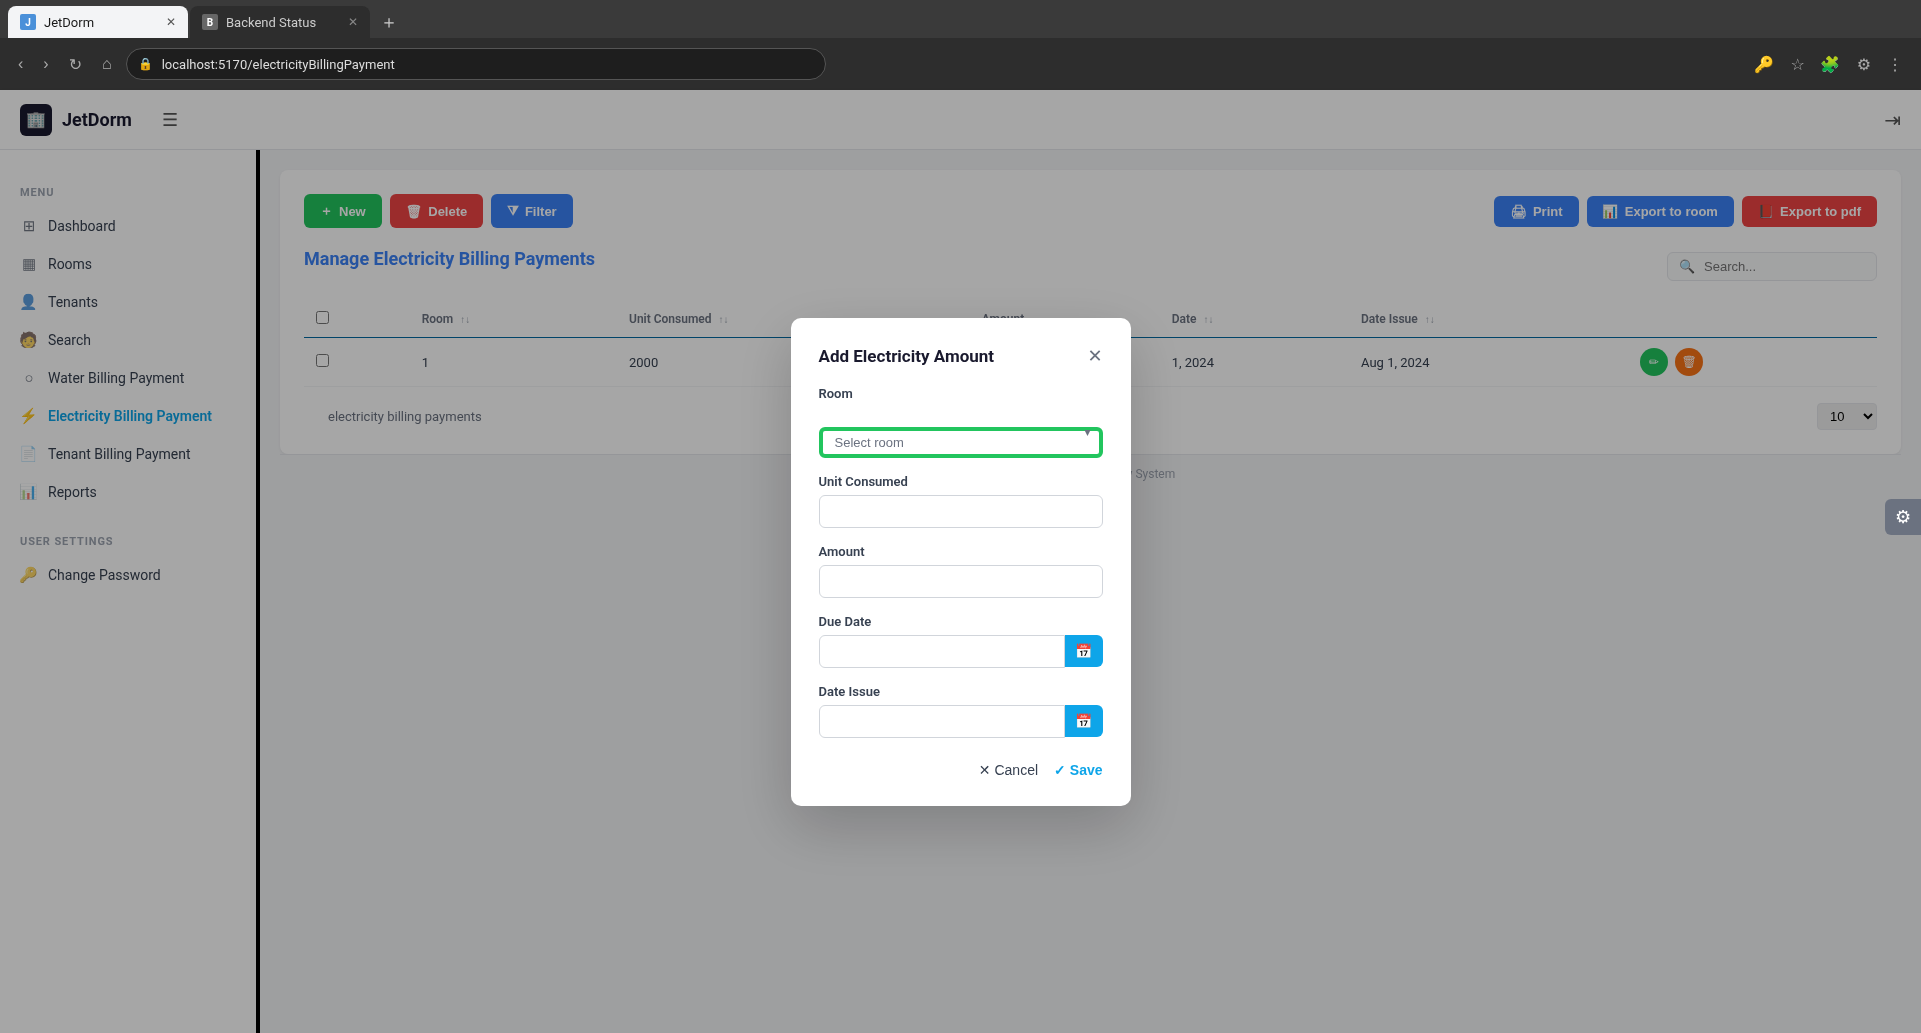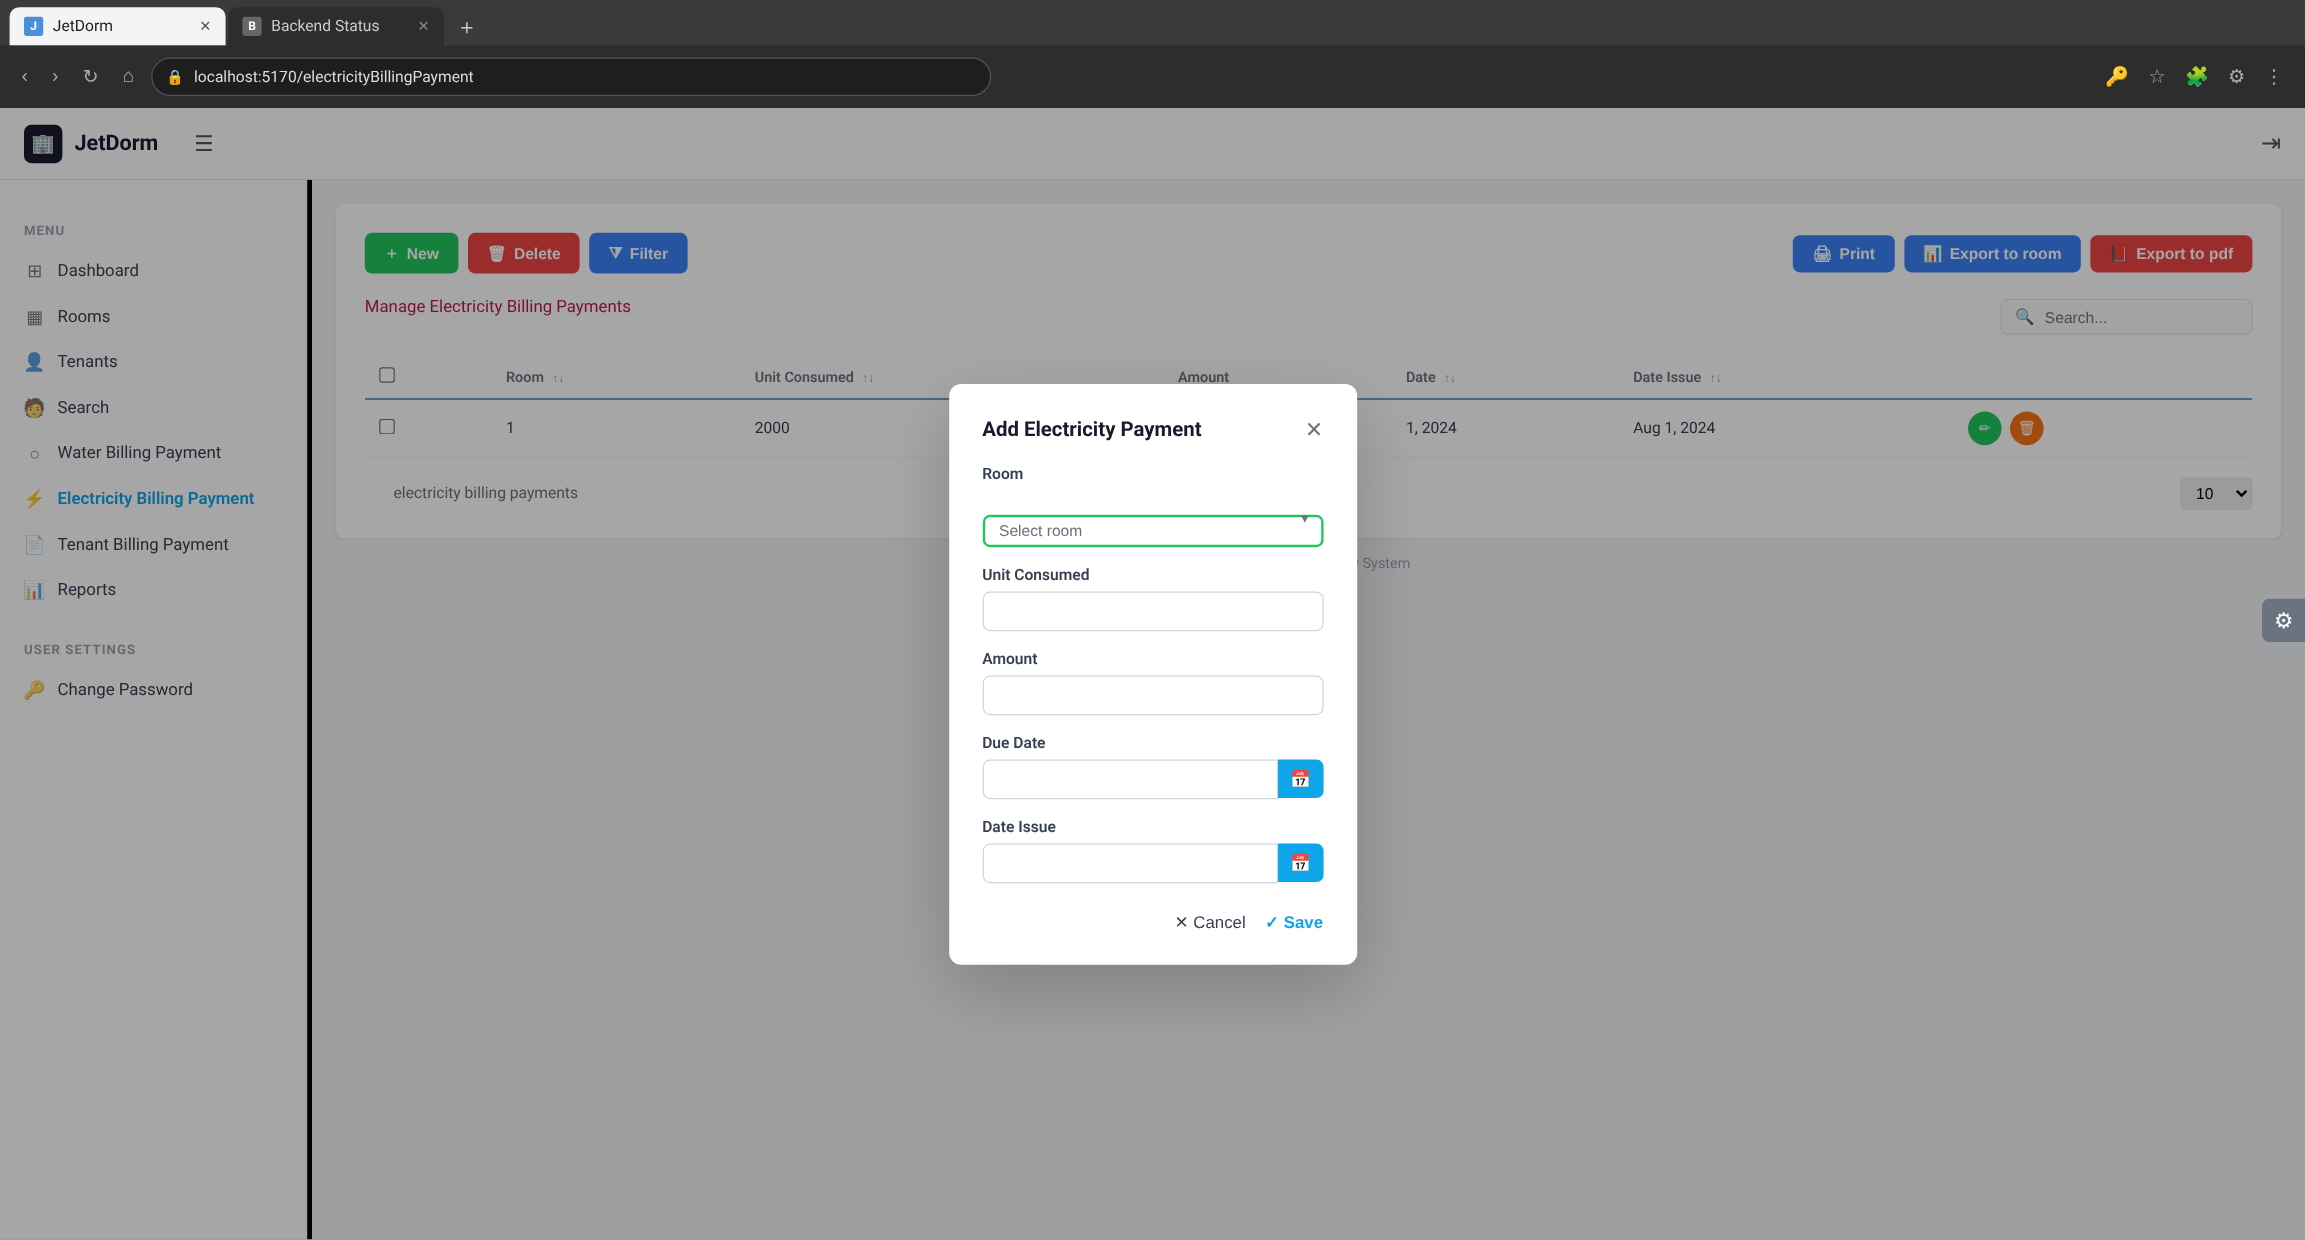--- a/index.html
+++ b/index.html
@@ -45,21 +45,21 @@
     .content-header { display: flex; align-items: center; justify-content: space-between; margin-bottom: 20px; }
     .btn-row { display: flex; gap: 8px; }
     .btn { display: flex; align-items: center; gap: 6px; padding: 8px 16px; border-radius: 6px; border: none; cursor: pointer; font-size: 13px; font-weight: 600; }
     .btn-new { background: #22c55e; color: white; }
     .btn-delete { background: #ef4444; color: white; }
     .btn-filter { background: #3b82f6; color: white; }
     .btn-print { background: #3b82f6; color: white; }
     .btn-excel { background: #3b82f6; color: white; }
     .btn-pdf { background: #ef4444; color: white; }
 
-    .page-title { font-size: 14px; font-weight: 400; color: #be185d; margin-bottom: 16px; }
+    .page-title { font-size: 18px; font-weight: 700; color: #3b82f6; margin-bottom: 16px; }
     .search-bar { display: flex; align-items: center; gap: 8px; background: #f9fafb; border: 1px solid #e5e7eb; border-radius: 6px; padding: 6px 12px; color: #9ca3af; font-size: 13px; }
 
     
     .table-container { overflow-x: auto; margin-top: 12px; }
     table { width: 100%; border-collapse: collapse; font-size: 13px; }
     th { text-align: left; padding: 10px 12px; font-size: 12px; font-weight: 600; color: #6b7280; border-bottom: 1px solid #0369a1; white-space: nowrap; }
     td { padding: 10px 12px; border-bottom: 1px solid #f3f4f6; color: #374151; }
     .sort-arrows { font-size: 10px; color: #9ca3af; margin-left: 4px; }
     .action-btn-edit { background: #22c55e; color: white; border: none; border-radius: 50%; width: 28px; height: 28px; cursor: pointer; font-size: 12px; display: inline-flex; align-items: center; justify-content: center; }
     .action-btn-del { background: #f97316; color: white; border: none; border-radius: 50%; width: 28px; height: 28px; cursor: pointer; font-size: 12px; display: inline-flex; align-items: center; justify-content: center; }
@@ -70,21 +70,21 @@
     
     .modal-overlay { position: fixed; top: 90px; left: 0; right: 0; bottom: 0; background: rgba(0,0,0,0.35); display: flex; align-items: center; justify-content: center; z-index: 100; }
     .modal { background: white; border-radius: 10px; padding: 28px; width: 340px; box-shadow: 0 20px 60px rgba(0,0,0,0.2); position: relative; }
     .modal-header { display: flex; align-items: center; justify-content: space-between; margin-bottom: 20px; }
     .modal-title { font-size: 17px; font-weight: 700; color: #1a1a2e; }
     .modal-close { background: transparent; border: none; cursor: pointer; font-size: 18px; color: #6b7280; line-height: 1; }
     .form-group { margin-bottom: 16px; }
     .form-label { display: block; font-size: 13px; font-weight: 600; color: #374151; margin-bottom: 6px; }
     .form-input { width: 100%; border: 1px solid #d1d5db; border-radius: 6px; padding: 8px 12px; font-size: 13px; color: #374151; outline: none; }
     .form-select-wrapper { position: relative; }
-    .form-select-wrapper select { width: 100%; border: 2px solid #22c55e; border-radius: 6px; padding: 4px 12px; font-size: 13px; color: #6b7280; appearance: none; background: white; outline: none; margin-top: 20px; }
+    .form-select-wrapper select { width: 100%; border: 4px solid #22c55e; border-radius: 6px; padding: 4px 12px; font-size: 13px; color: #6b7280; appearance: none; background: white; outline: none; margin-top: 20px; }
     .form-select-wrapper .chevron { position: absolute; right: 12px; top: 50%; transform: translateY(-50%); color: #6b7280; font-size: 12px; pointer-events: none; }
     .date-input-wrapper { display: flex; align-items: center; gap: 0; }
     .date-input-wrapper input { flex: 1; border: 1px solid #d1d5db; border-radius: 6px 0 0 6px; padding: 8px 12px; font-size: 13px; outline: none; }
     .date-input-wrapper .cal-btn { background: #0ea5e9; color: white; border: none; border-radius: 0 6px 6px 0; padding: 8px 10px; cursor: pointer; font-size: 14px; }
     .modal-footer { display: flex; align-items: center; justify-content: flex-end; gap: 16px; margin-top: 24px; }
     .btn-cancel { background: transparent; border: none; cursor: pointer; color: #374151; font-size: 14px; display: flex; align-items: center; gap: 4px; }
     .btn-save { background: transparent; border: none; cursor: pointer; color: #0ea5e9; font-size: 14px; font-weight: 600; display: flex; align-items: center; gap: 4px; }
 
     
     .settings-fab { position: fixed; right: 0; top: 50%; transform: translateY(-50%); background: #6b7280; color: white; width: 36px; height: 36px; border-radius: 6px 0 0 6px; display: flex; align-items: center; justify-content: center; font-size: 18px; cursor: pointer; z-index: 200; }
@@ -272,21 +272,21 @@
       <div class="app-footer">
         <span>© JetDorm © Dormitory System</span>
       </div>
     </div>
   </div>
 </div>
 
 <div class="modal-overlay">
   <div class="modal">
     <div class="modal-header">
-      <h2 class="modal-title">Add Electricity Payment</h2>
+      <h2 class="modal-title">Add Electricity Amount</h2>
       <button class="modal-close">✕</button>
     </div>
 
     <div class="form-group">
       <label class="form-label">Room</label>
       <div class="form-select-wrapper">
         <select class="form-input" style="padding-right:28px;">
           <option value="">Select room</option>
         </select>
         <span class="chevron">▾</span>

